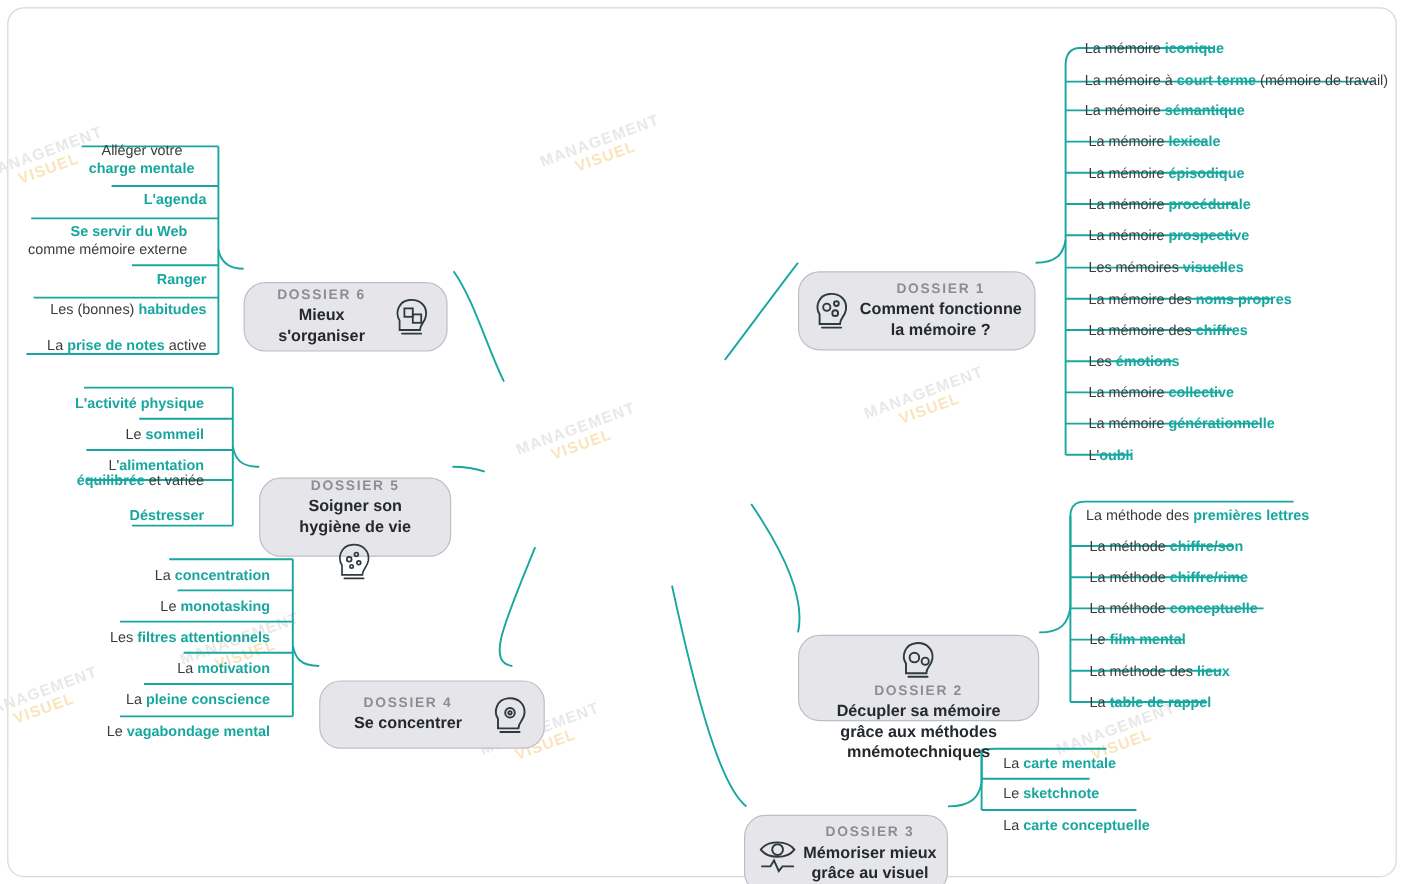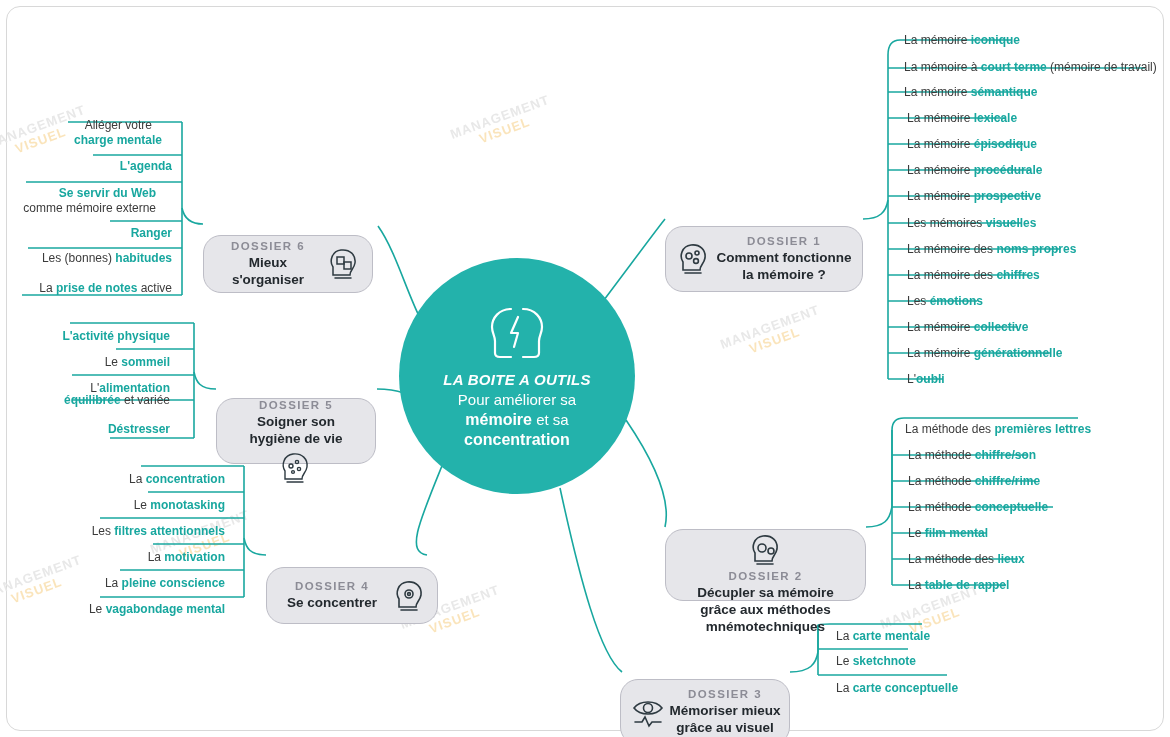--- a/index.html
+++ b/index.html
@@ -110,35 +110,20 @@
       <path d="M182,122 L182,295"></path>
       <path d="M182,122 Q182,122 170,122 L68,122"></path>
       <path d="M182,155 L93,155"></path>
       <path d="M182,182 L26,182"></path>
       <path d="M182,221 L110,221"></path>
       <path d="M182,248 L28,248"></path>
       <path d="M182,295 L22,295"></path>
     </g>
   </svg>
 
-  <div class="hub">
-    <svg width="64" height="58" viewBox="0 0 64 58">
-      <g fill="none" stroke="#ffffff" stroke-width="2.2" stroke-linecap="round" stroke-linejoin="round">
-        <path d="M26,6 C14,6 7,15 7,24 C7,30 10,33 10,38 L10,50 C10,53 12,54 15,54 L26,54"></path>
-        <path d="M38,6 C50,6 57,15 57,24 C57,30 54,33 54,38 L54,50 C54,53 52,54 49,54 L38,54"></path>
-        <path d="M33,14 L26,30 L33,30 L29,44"></path>
-      </g>
-    </svg>
-    <div class="hub-title">LA BOITE A OUTILS</div>
-    <div class="hub-sub">
-      <span>Pour améliorer sa</span><br>
-      <b>mémoire</b><span> et sa</span><br>
-      <b>concentration</b>
-    </div>
-  </div>
 
   <div class="dossier" style="left:665px;top:186px;width:198px;height:66px;">
     <div class="ic">
       <svg width="38" height="38" viewBox="0 0 38 38">
           <g fill="none" stroke="#2e3a41" stroke-width="1.6" stroke-linecap="round">
             <path d="M8,30 L8,22 C4,16 7,6 16,5 C25,4 31,10 30,18 C29,24 25,25 25,30 Z"></path>
             <circle cx="14" cy="16" r="3"></circle>
             <circle cx="22" cy="13" r="2"></circle>
             <circle cx="21" cy="21" r="2.4"></circle>
             <path d="M10,33 L26,33"></path>
@@ -204,21 +189,21 @@
     <div class="txt">
       <div class="tag">DOSSIER 3</div>
       <div class="name"><span>Mémoriser mieux</span><br><span>grâce au visuel</span></div>
     </div>
   </div>
 
   <div class="leaf" style="left:836px;top:629px;"><span>La </span><span class="hl">carte mentale</span></div>
   <div class="leaf" style="left:836px;top:654px;"><span>Le </span><span class="hl">sketchnote</span></div>
   <div class="leaf" style="left:836px;top:681px;"><span>La </span><span class="hl">carte conceptuelle</span></div>
 
-  <div class="dossier" style="left:266px;top:527px;width:172px;height:57px;">
+  <div class="dossier" style="left:266px;top:527px;width:188px;height:57px;">
     <div class="txt">
       <div class="tag">DOSSIER 4</div>
       <div class="name">Se concentrer</div>
     </div>
     <div class="ic">
       <svg width="38" height="38" viewBox="0 0 38 38">
           <g fill="none" stroke="#2e3a41" stroke-width="1.6" stroke-linecap="round">
             <path d="M9,30 L9,22 C5,16 8,6 17,5 C26,4 32,10 31,18 C30,24 26,25 26,30 Z"></path>
             <circle cx="19" cy="17" r="4"></circle>
             <circle cx="19" cy="17" r="1.4"></circle>

